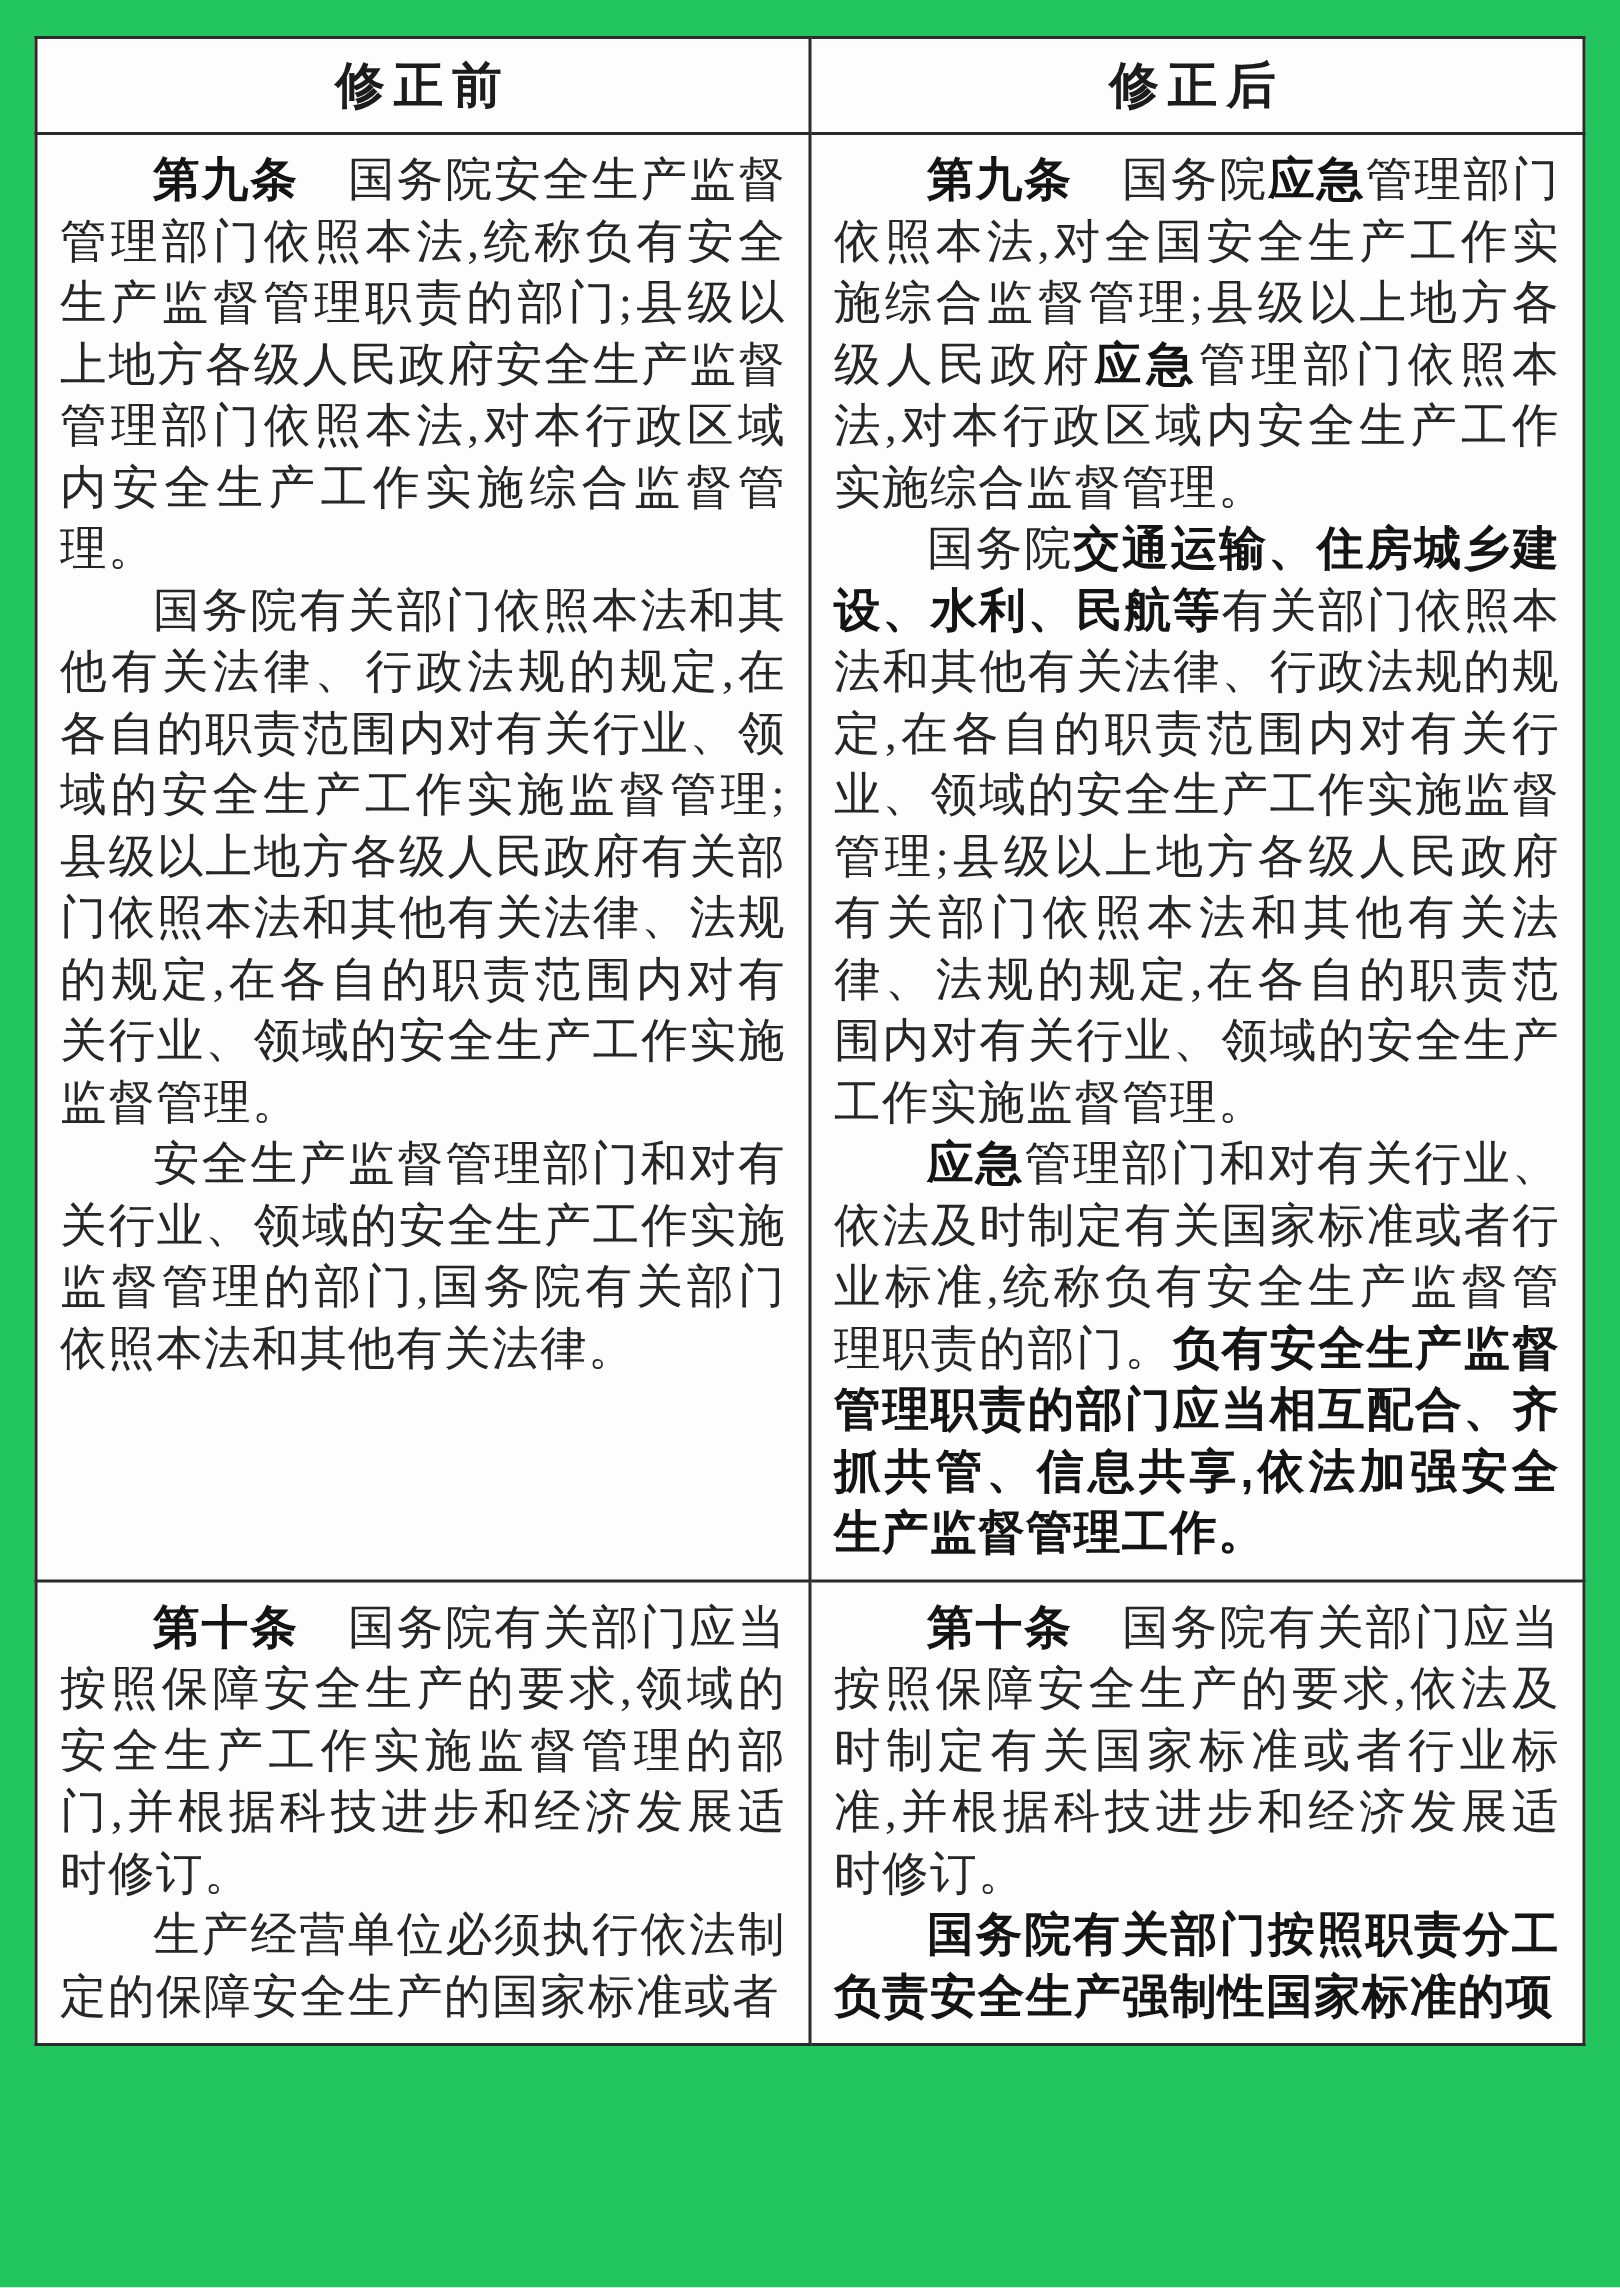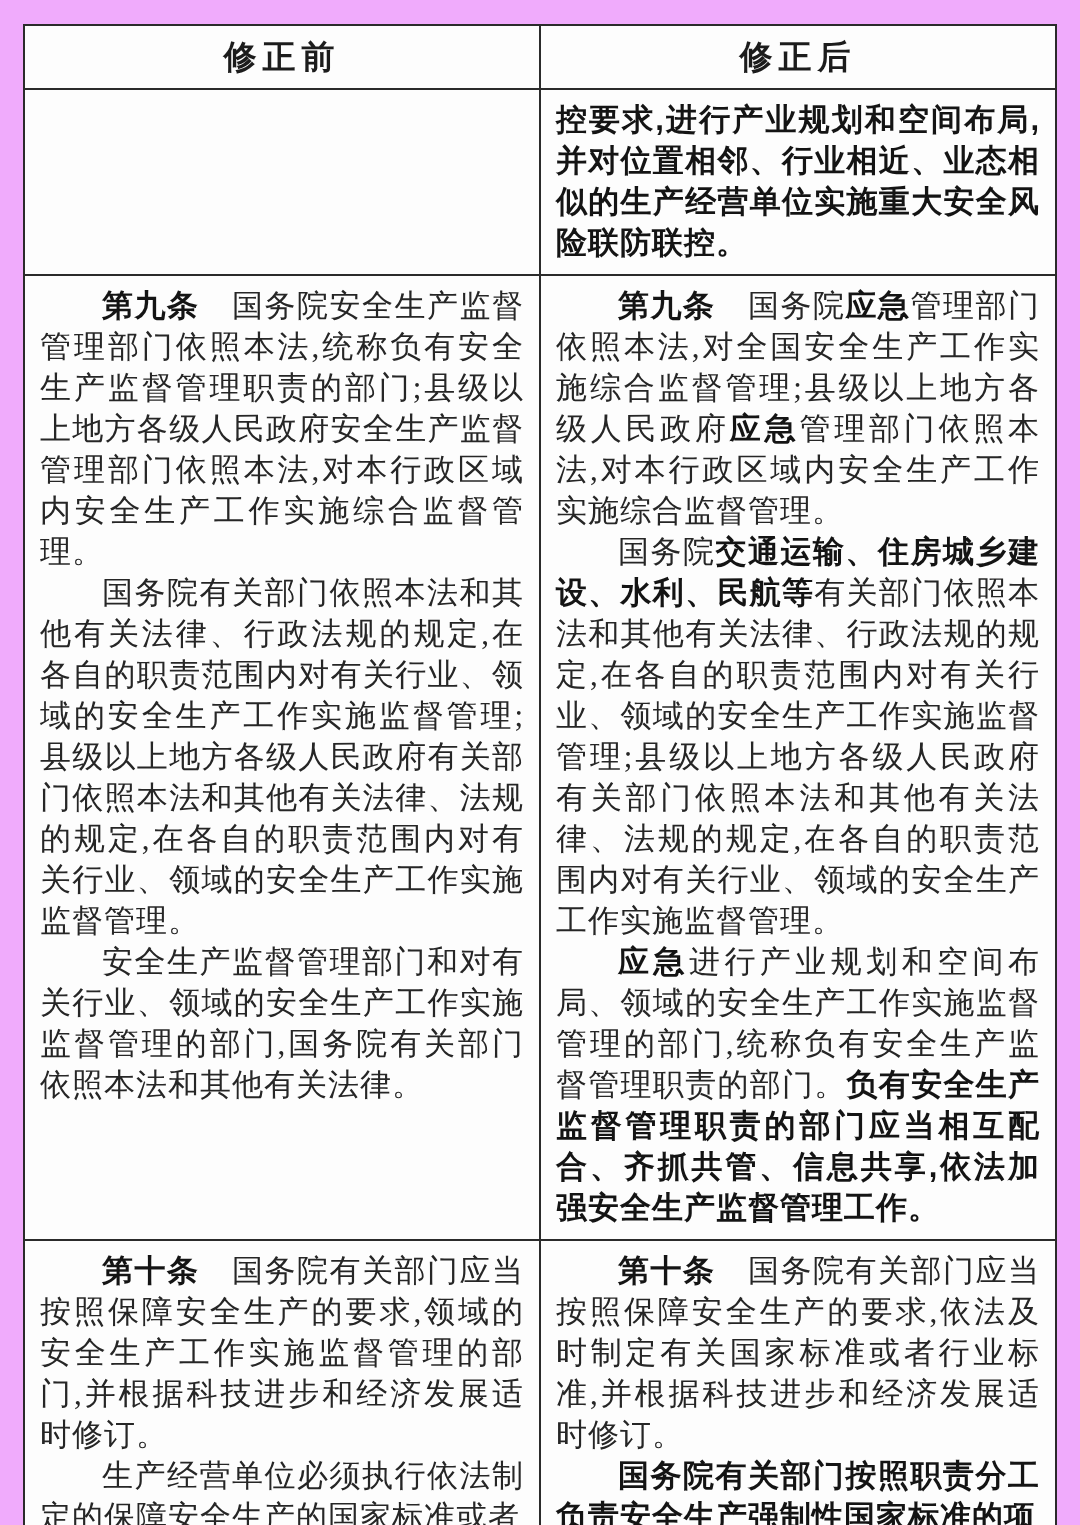--- a/index.html
+++ b/index.html
@@ -4,21 +4,21 @@
 <style>
   html, body {
     margin: 0;
     padding: 0;
     background: #ffffff;
   }
   .page {
     position: relative;
     width: 1080px;
     height: 1525px;
-    background: #f0abfc;
+    background: #22c55e;
     overflow: hidden;
     font-family: "Liberation Serif", "DejaVu Serif", serif;
   }
   table.doc-table {
     position: absolute;
     left: 23px;
     top: 24px;
     width: 1034px;
     border-collapse: collapse;
     table-layout: fixed;
@@ -71,35 +71,29 @@
 <div class="page">
   <table class="doc-table">
     <thead>
       <tr>
         <th>修正前</th>
         <th>修正后</th>
       </tr>
     </thead>
     <tbody>
         <tr>
-          <td class="cell-empty"></td>
-          <td>
-            <p class="para"><span class="run bold">控要求,进行产业规划和空间布局,并对位置相邻、行业相近、业态相似的生产经营单位实施重大安全风险联防联控。</span></p>
-          </td>
-        </tr>
-        <tr>
           <td>
             <p class="para indent"><span class="run bold">第九条</span><span class="run">　国务院安全生产监督管理部门依照本法,统称负有安全生产监督管理职责的部门;县级以上地方各级人民政府安全生产监督管理部门依照本法,对本行政区域内安全生产工作实施综合监督管理。</span></p>
             <p class="para indent"><span class="run">国务院有关部门依照本法和其他有关法律、行政法规的规定,在各自的职责范围内对有关行业、领域的安全生产工作实施监督管理;县级以上地方各级人民政府有关部门依照本法和其他有关法律、法规的规定,在各自的职责范围内对有关行业、领域的安全生产工作实施监督管理。</span></p>
             <p class="para indent"><span class="run">安全生产监督管理部门和对有关行业、领域的安全生产工作实施监督管理的部门,国务院有关部门依照本法和其他有关法律。</span></p>
           </td>
           <td>
             <p class="para indent"><span class="run bold">第九条</span><span class="run">　国务院</span><span class="run bold">应急</span><span class="run">管理部门依照本法,对全国安全生产工作实施综合监督管理;县级以上地方各级人民政府</span><span class="run bold">应急</span><span class="run">管理部门依照本法,对本行政区域内安全生产工作实施综合监督管理。</span></p>
             <p class="para indent"><span class="run">国务院</span><span class="run bold">交通运输、住房城乡建设、水利、民航等</span><span class="run">有关部门依照本法和其他有关法律、行政法规的规定,在各自的职责范围内对有关行业、领域的安全生产工作实施监督管理;县级以上地方各级人民政府有关部门依照本法和其他有关法律、法规的规定,在各自的职责范围内对有关行业、领域的安全生产工作实施监督管理。</span></p>
-            <p class="para indent"><span class="run bold">应急</span><span class="run">进行产业规划和空间布局、领域的安全生产工作实施监督管理的部门,统称负有安全生产监督管理职责的部门。</span><span class="run bold">负有安全生产监督管理职责的部门应当相互配合、齐抓共管、信息共享,依法加强安全生产监督管理工作。</span></p>
+            <p class="para indent"><span class="run bold">应急</span><span class="run">管理部门和对有关行业、依法及时制定有关国家标准或者行业标准,统称负有安全生产监督管理职责的部门。</span><span class="run bold">负有安全生产监督管理职责的部门应当相互配合、齐抓共管、信息共享,依法加强安全生产监督管理工作。</span></p>
           </td>
         </tr>
         <tr>
           <td>
             <p class="para indent"><span class="run bold">第十条</span><span class="run">　国务院有关部门应当按照保障安全生产的要求,领域的安全生产工作实施监督管理的部门,并根据科技进步和经济发展适时修订。</span></p>
             <p class="para indent"><span class="run">生产经营单位必须执行依法制定的保障安全生产的国家标准或者</span></p>
           </td>
           <td>
             <p class="para indent"><span class="run bold">第十条</span><span class="run">　国务院有关部门应当按照保障安全生产的要求,依法及时制定有关国家标准或者行业标准,并根据科技进步和经济发展适时修订。</span></p>
             <p class="para indent"><span class="run bold">国务院有关部门按照职责分工负责安全生产强制性国家标准的项</span></p>

